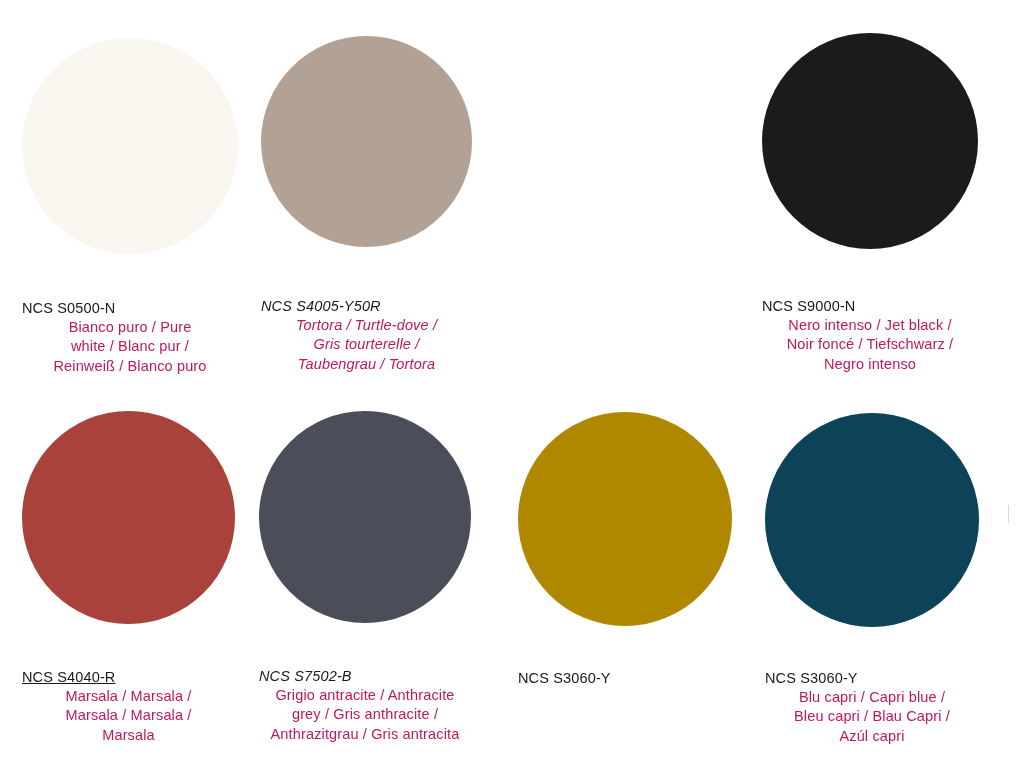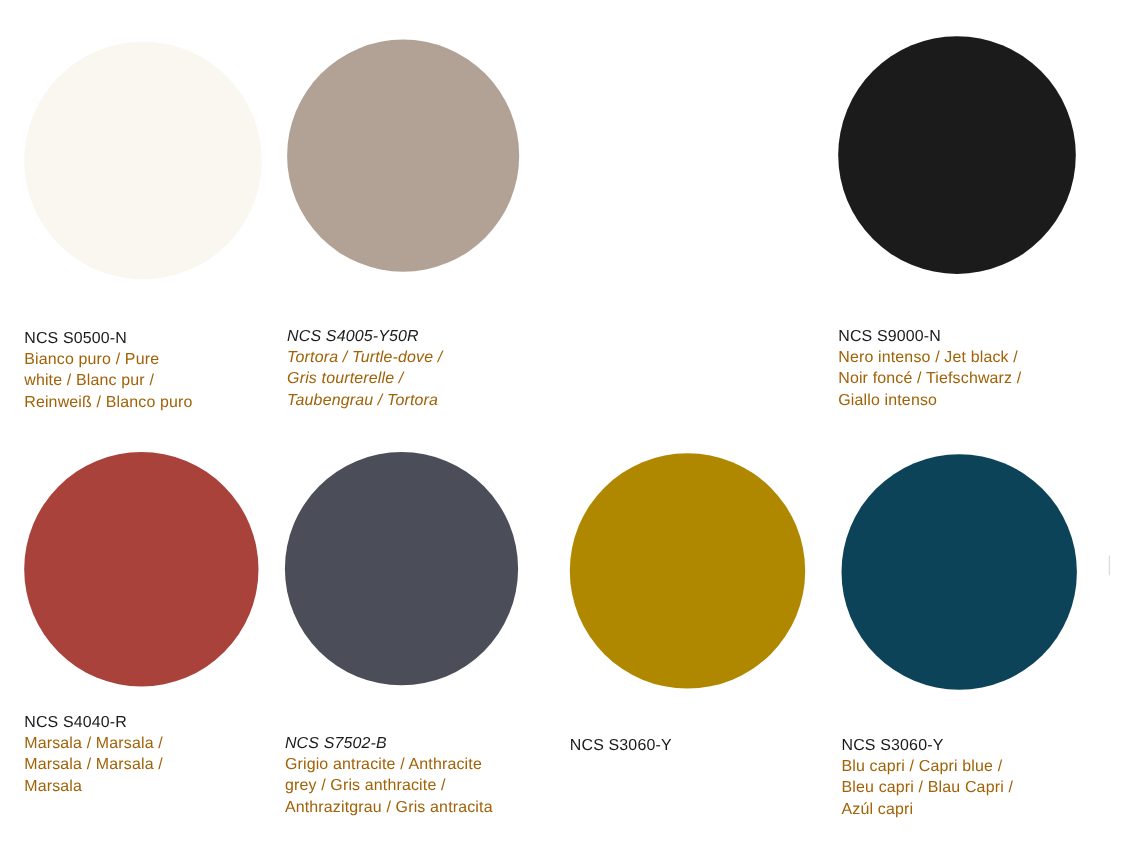--- a/index.html
+++ b/index.html
@@ -30,23 +30,24 @@
     display: block;
     font-size: 14.5px;
     line-height: 19.2px;
     color: #1a1a1a;
     letter-spacing: 0.01em;
   }
   .swatch-names {
     display: block;
     font-size: 14.5px;
     line-height: 19.2px;
-    color: #a16207;
+    color: #be185d;
     letter-spacing: 0.01em;
     white-space: pre-line;
+    text-align: center;
   }
   .crop-tick {
     position: absolute;
     width: 1px;
     background: #d8d8d8;
   }
 </style>
 </head>
 <body>
 
@@ -67,26 +68,26 @@
 Gris tourterelle /
 Taubengrau / Tortora</span>
   </div>
 
 
   <div class="swatch-cell" style="left:762px; top:33px;">
     <span class="swatch-disc" style="width: 216px; height: 216px; background-color: rgb(27, 27, 27);"></span>
     <span class="swatch-code" style="margin-top:48px;">NCS S9000-N</span>
     <span class="swatch-names">Nero intenso / Jet black /
 Noir foncé / Tiefschwarz /
-Giallo intenso</span>
+Negro intenso</span>
   </div>
 
   <div class="swatch-cell" style="left:22px; top:411px;">
     <span class="swatch-disc" style="width: 213px; height: 213px; background-color: rgb(168, 66, 59);"></span>
-    <span class="swatch-code" style="margin-top:24px;">NCS S4040-R</span>
+    <span class="swatch-code" style="margin-top:44px;text-decoration:underline;">NCS S4040-R</span>
     <span class="swatch-names">Marsala / Marsala /
 Marsala / Marsala /
 Marsala</span>
   </div>
 
   <div class="swatch-cell" style="left:259px; top:411px;">
     <span class="swatch-disc" style="width: 212px; height: 212px; background-color: rgb(75, 78, 88);"></span>
     <span class="swatch-code" style="margin-top:44px;font-style:italic;">NCS S7502-B</span>
     <span class="swatch-names">Grigio antracite / Anthracite
 grey / Gris anthracite /

